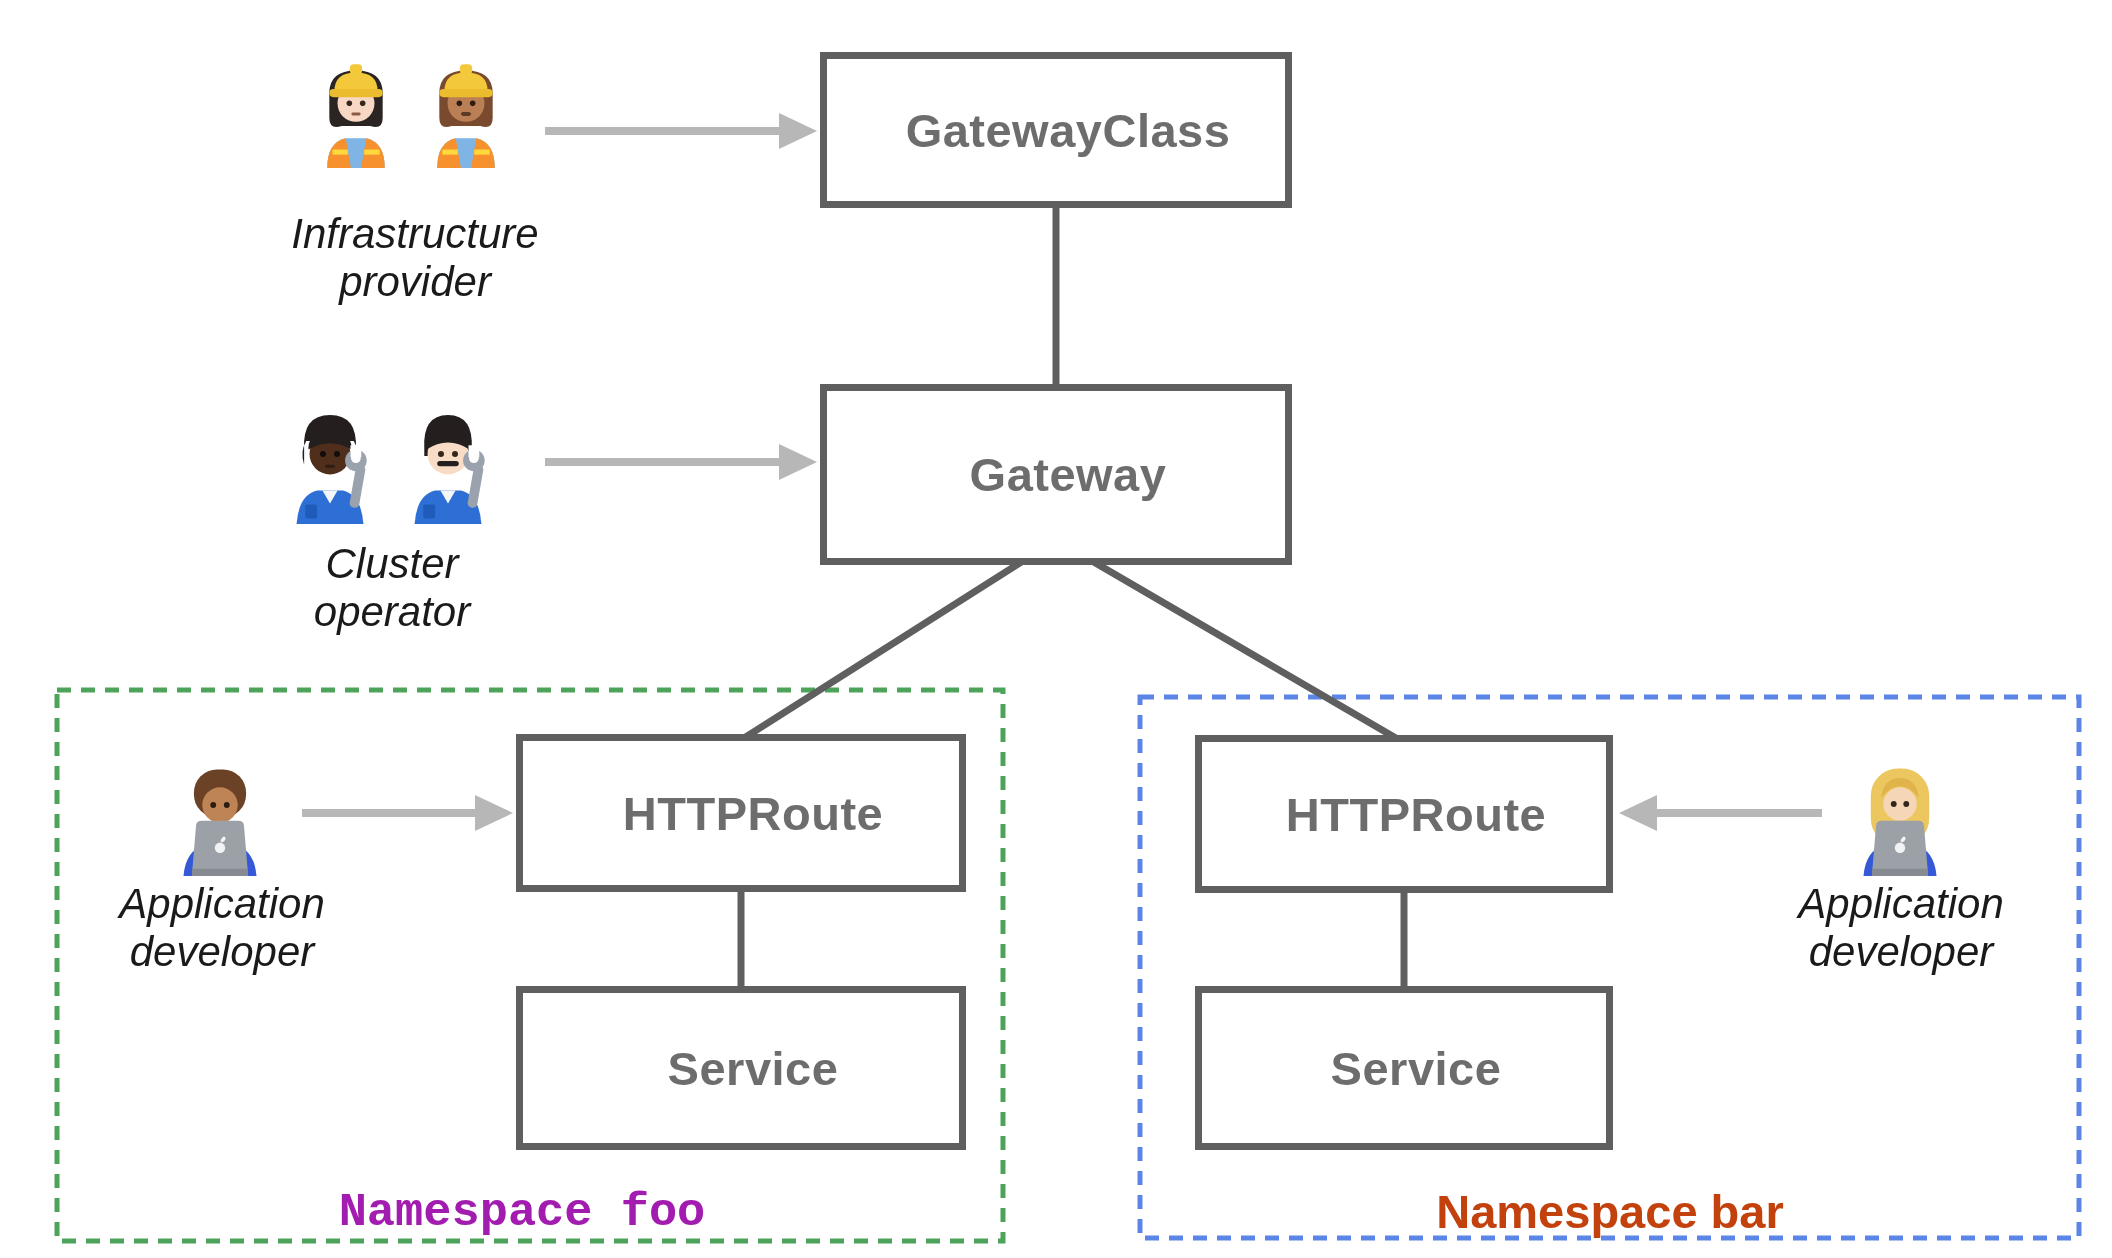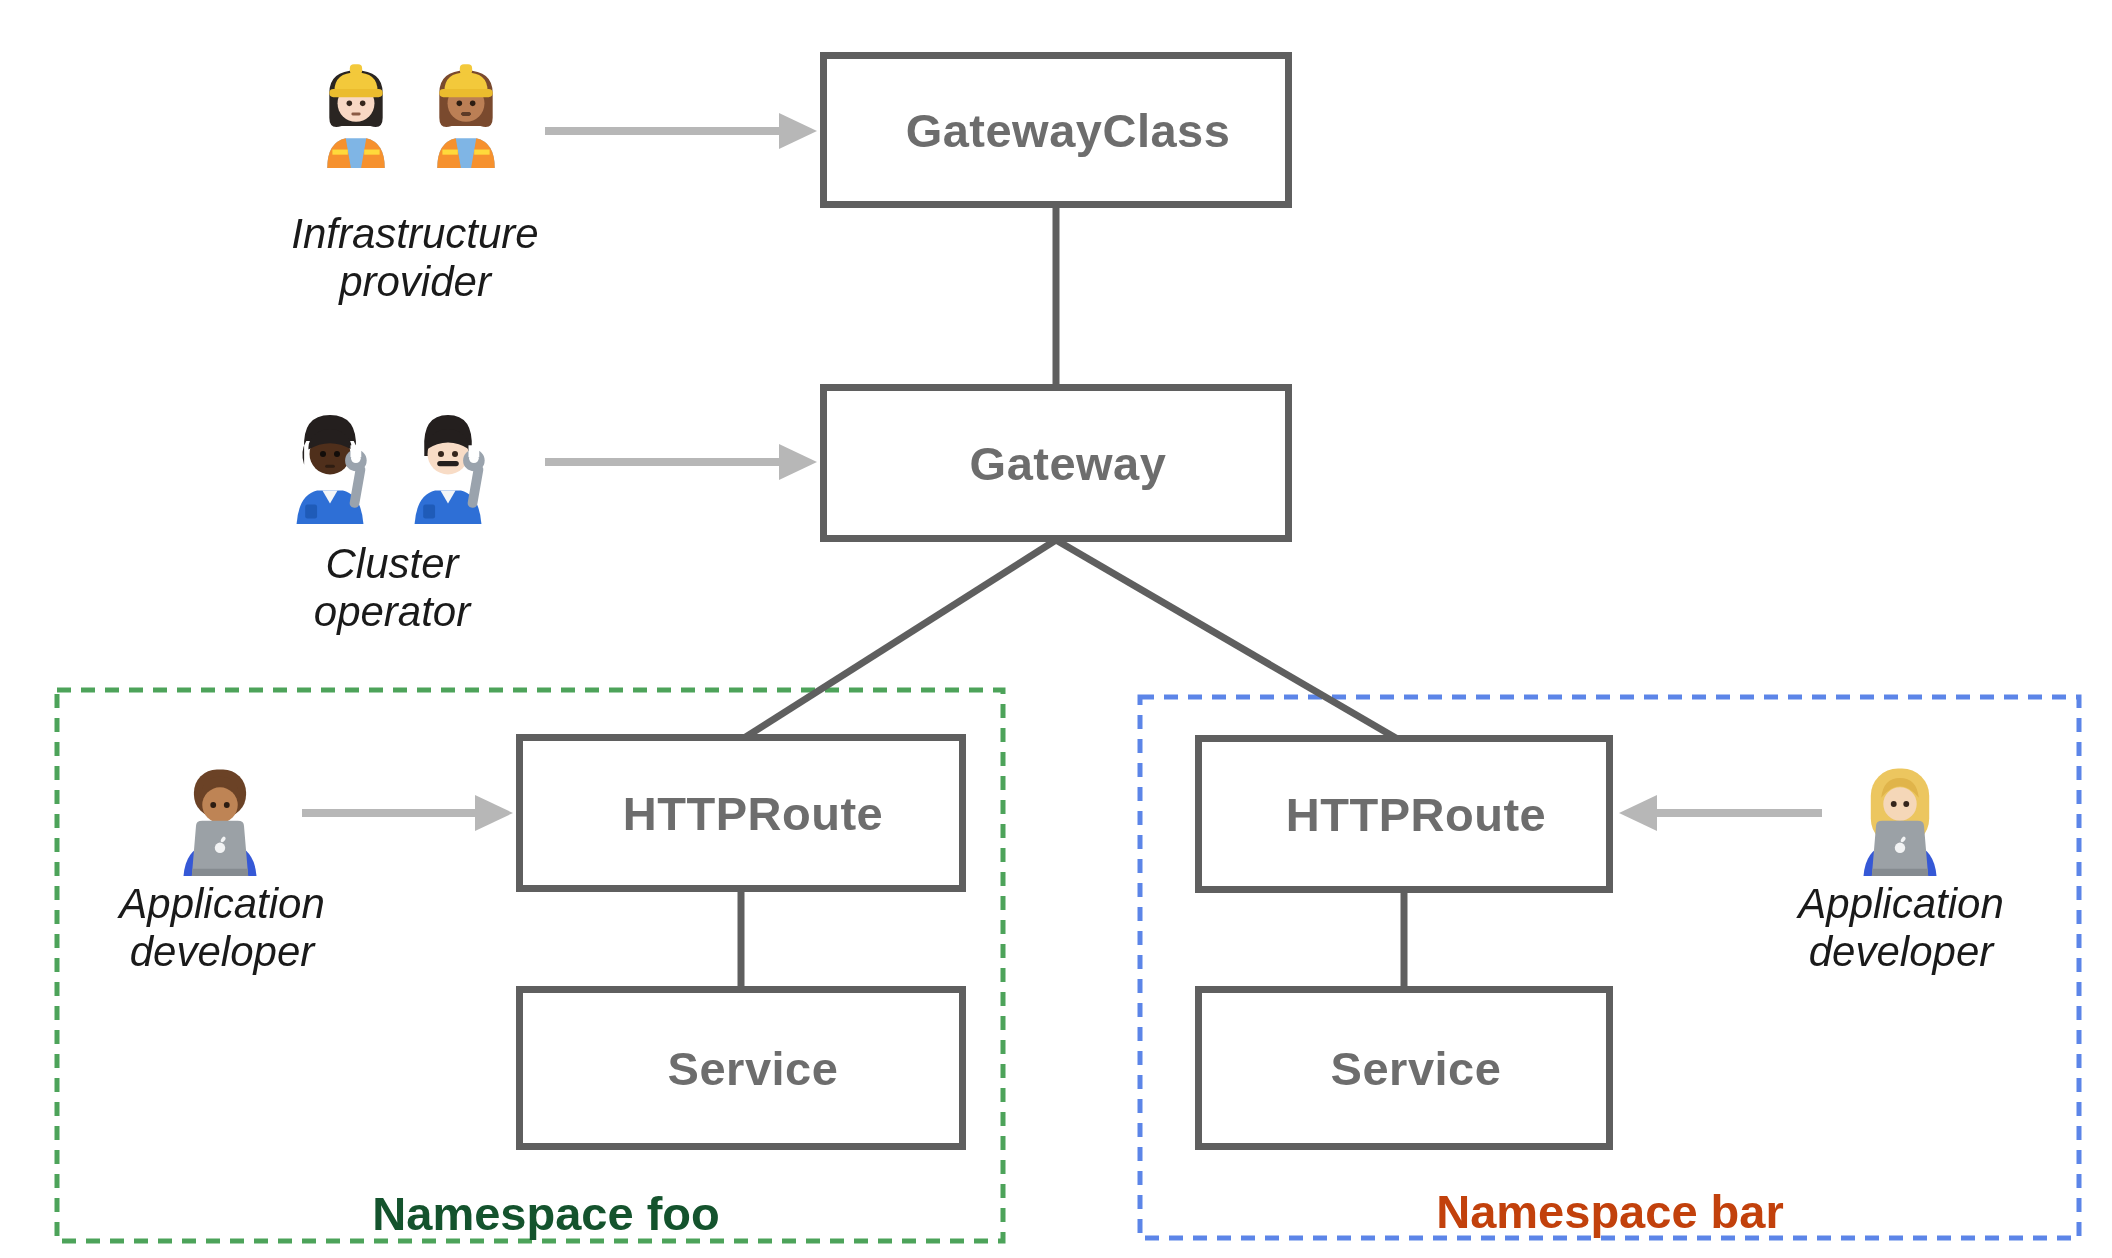--- a/index.html
+++ b/index.html
@@ -7,36 +7,36 @@
          font-family: "Liberation Sans", "DejaVu Sans", sans-serif; }
   .canvas { position: relative; width: 2112px; height: 1258px; background: #ffffff; }
   .wires  { position: absolute; left: 0; top: 0; z-index: 1; }
 
   .node { position: absolute; z-index: 2; box-sizing: border-box;
           background: #ffffff; border: 7px solid #5f5f5f;
           display: flex; align-items: center; justify-content: center; padding-left: 24px; }
   .node span { font-size: 47px; font-weight: bold; color: #6d6d6d; letter-spacing: 0.5px; }
 
   .node-gatewayclass  { left: 820px;  top: 52px;  width: 472px; height: 156px; }
-  .node-gateway       { left: 820px;  top: 384px; width: 472px; height: 158px; }
+  .node-gateway       { left: 820px;  top: 384px; width: 472px; height: 181px; }
   .node-httproute-foo { left: 516px;  top: 734px; width: 450px; height: 158px; }
   .node-service-foo   { left: 516px;  top: 986px; width: 450px; height: 164px; }
   .node-httproute-bar { left: 1195px; top: 735px; width: 418px; height: 158px; }
   .node-service-bar   { left: 1195px; top: 986px; width: 418px; height: 164px; }
 
   .actor-label { position: absolute; z-index: 2; width: 500px; text-align: center;
                  font-size: 42px; line-height: 48px; color: #1a1a1a; font-style: italic; }
   .actor-label-infra    { left: 165px;  top: 210px; }
   .actor-label-cluster  { left: 142px;  top: 540px; }
   .actor-label-dev-foo  { left: -28px;  top: 880px; }
   .actor-label-dev-bar  { left: 1651px; top: 880px; }
 
   .ns-label { position: absolute; z-index: 2; width: 500px; text-align: center;
               font-size: 47px; font-weight: bold; }
-  .ns-label-foo { left: 296px;  top: 1186px; color: #14532d; }
+  .ns-label-foo { left: 272px;  top: 1186px; color: #a21caf; font-family: Liberation Mono, monospace; }
   .ns-label-bar { left: 1360px; top: 1184px; color: #c2410c; }
 
   .emoji { position: absolute; z-index: 2; }
   .emoji-worker-1   { left: 304px;  top: 50px;  }
   .emoji-worker-2   { left: 414px;  top: 50px;  }
   .emoji-mechanic-1 { left: 276px;  top: 400px; }
   .emoji-mechanic-2 { left: 394px;  top: 400px; }
   .emoji-dev-foo    { left: 166px;  top: 756px; }
   .emoji-dev-bar    { left: 1846px; top: 756px; }
 </style>

